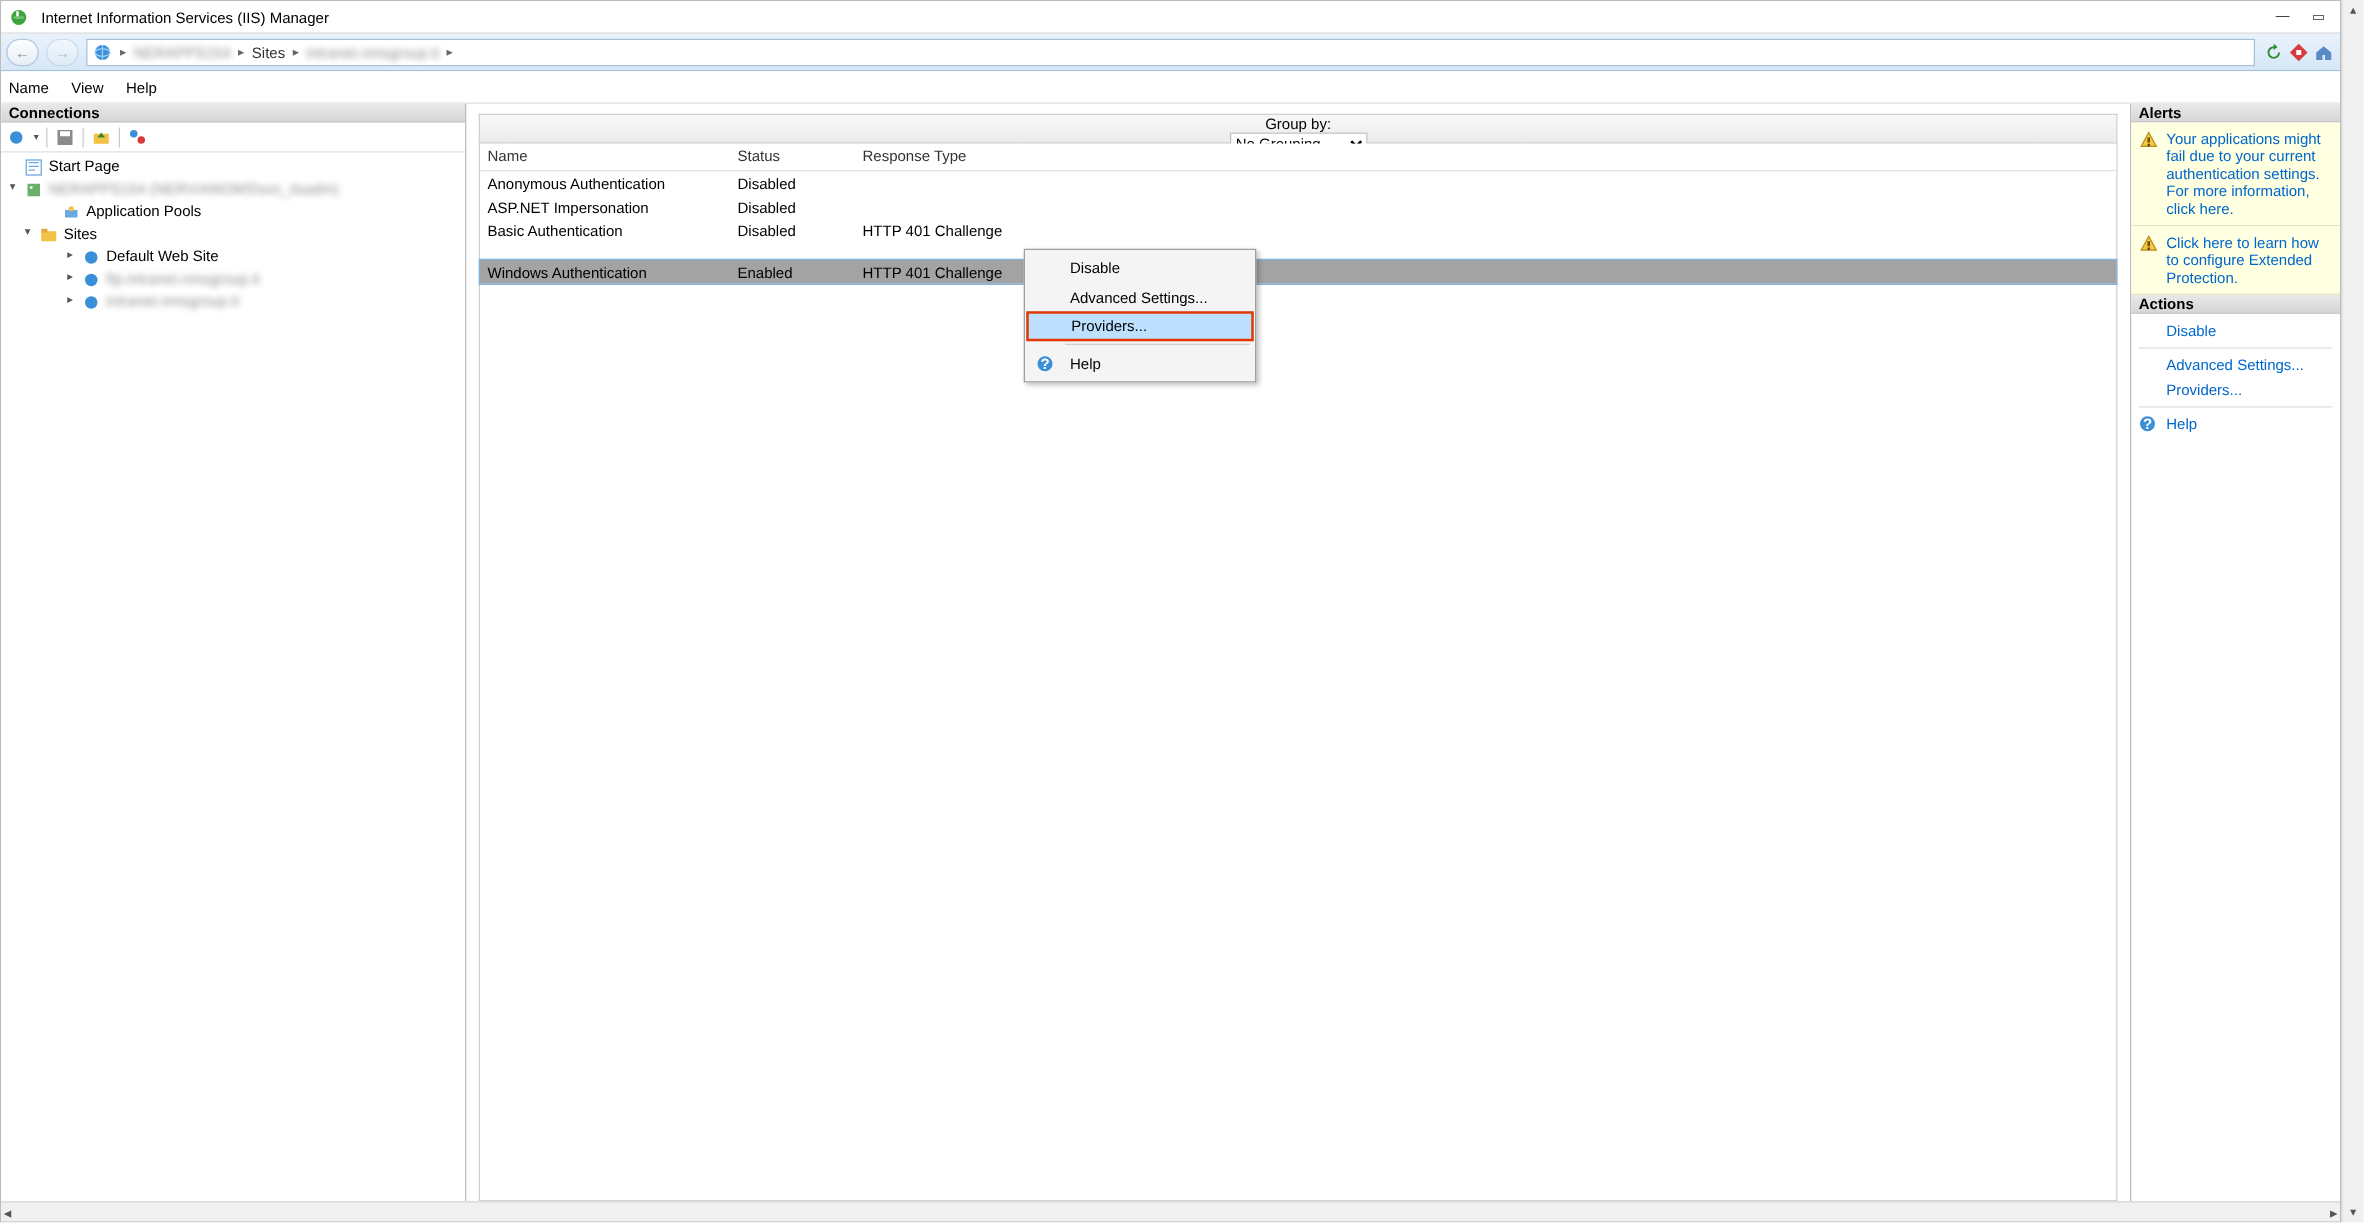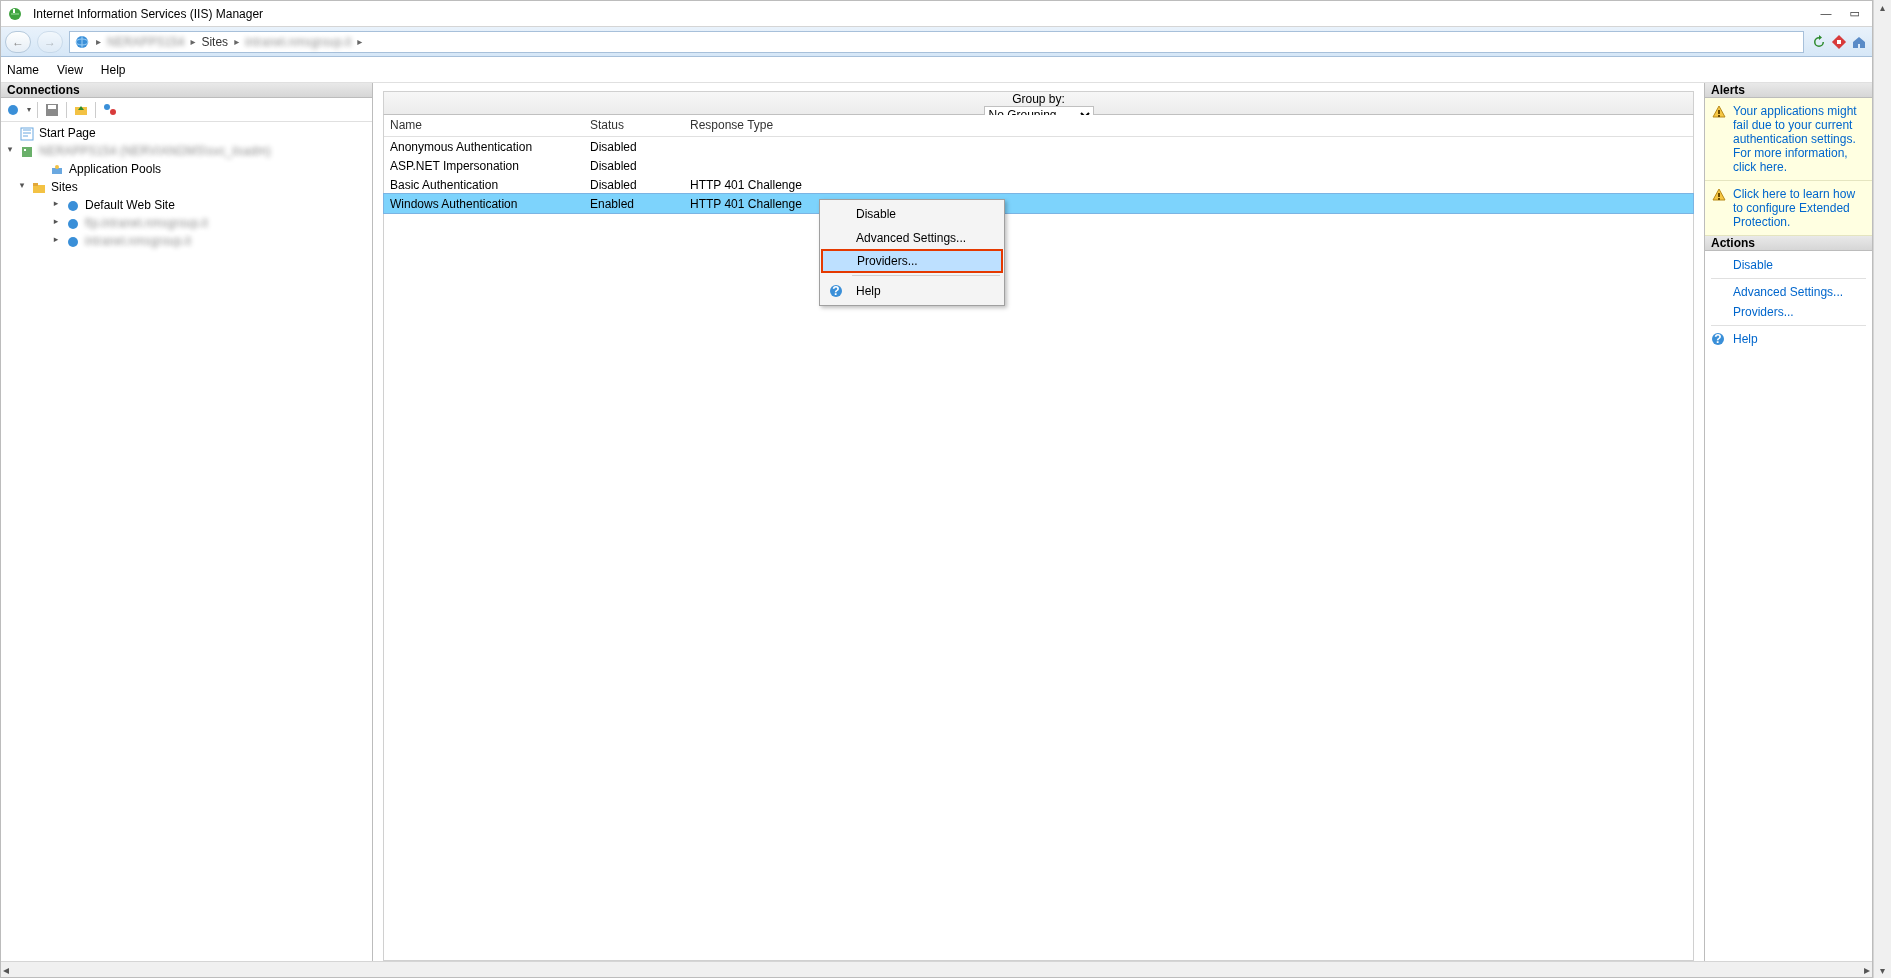--- a/index.html
+++ b/index.html
@@ -47,21 +47,21 @@
   .center-inner { flex:1; border:1px solid #d0d0d0; border-top:none; background:#fff; display:flex; flex-direction:column; position:relative; }
   .center-title { display:flex; align-items:center; gap:12px; padding: 6px 4px 10px 4px; }
   .center-title h1 { font-size:20px; font-weight:normal; }
   .groupby { height:24px; background:linear-gradient(#f7f7f7,#ececec); border:1px solid #d0d0d0; border-bottom:1px solid #c0c0c0; display:flex; align-items:center; padding:0 4px; gap:0;flex-direction:column; }
   .groupby select { border:1px solid #c0c0c0; height:18px; font-size:12px; background:#fff; width:110px; }
   .grid-head { display:flex; height:22px; border-bottom:1px solid #e0e0e0; background:#fff; }
   .grid-head .col { padding:3px 6px; color:#333; }
   .grid-body .row { display:flex; height:19px; align-items:center; }
   .grid-body .row .col { padding:0 6px; }
   .col-name{width:200px}.col-status{width:100px}.col-resp{flex:1}
-  .row.selected { background:#7dd3fc; outline:1px solid #7bb4e3; }
+  .row.selected { background:#a3a3a3; outline:1px solid #7bb4e3;margin-top:14px; }
 
   .context-menu { position:absolute; left:435px; top:84px; width:186px; background:#f4f4f4; border:1px solid #a0a0a0; box-shadow:2px 2px 4px rgba(0,0,0,.25); padding:2px; }
   .context-menu .item { display:flex; align-items:center; height:24px; padding:0 6px 0 34px; position:relative; cursor:default; }
   .context-menu .item.hl { background:#bde0ff; border:2px solid #e53900; margin:-1px; }
   .context-menu .item .mi-icon { position:absolute; left:6px; width:16px; height:16px; display:flex; align-items:center; justify-content:center; }
   .context-menu .sep { height:1px; background:#d0d0d0; margin:3px 2px 3px 30px; }
 
   .right { width:168px; border-left:1px solid #bcbcbc; display:flex; flex-direction:column; background:#fff; }
   .alerts-body { padding:0; }
   .alert { display:flex; gap:6px; padding:6px 6px; background:#ffffe1; border-bottom:1px solid #e5e5c0; }

